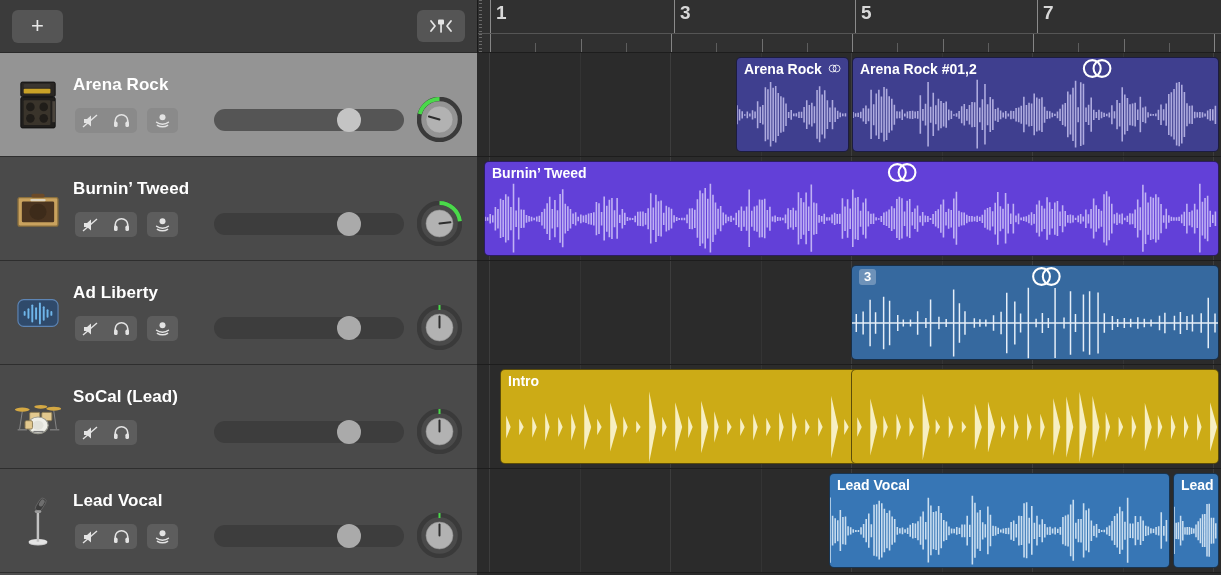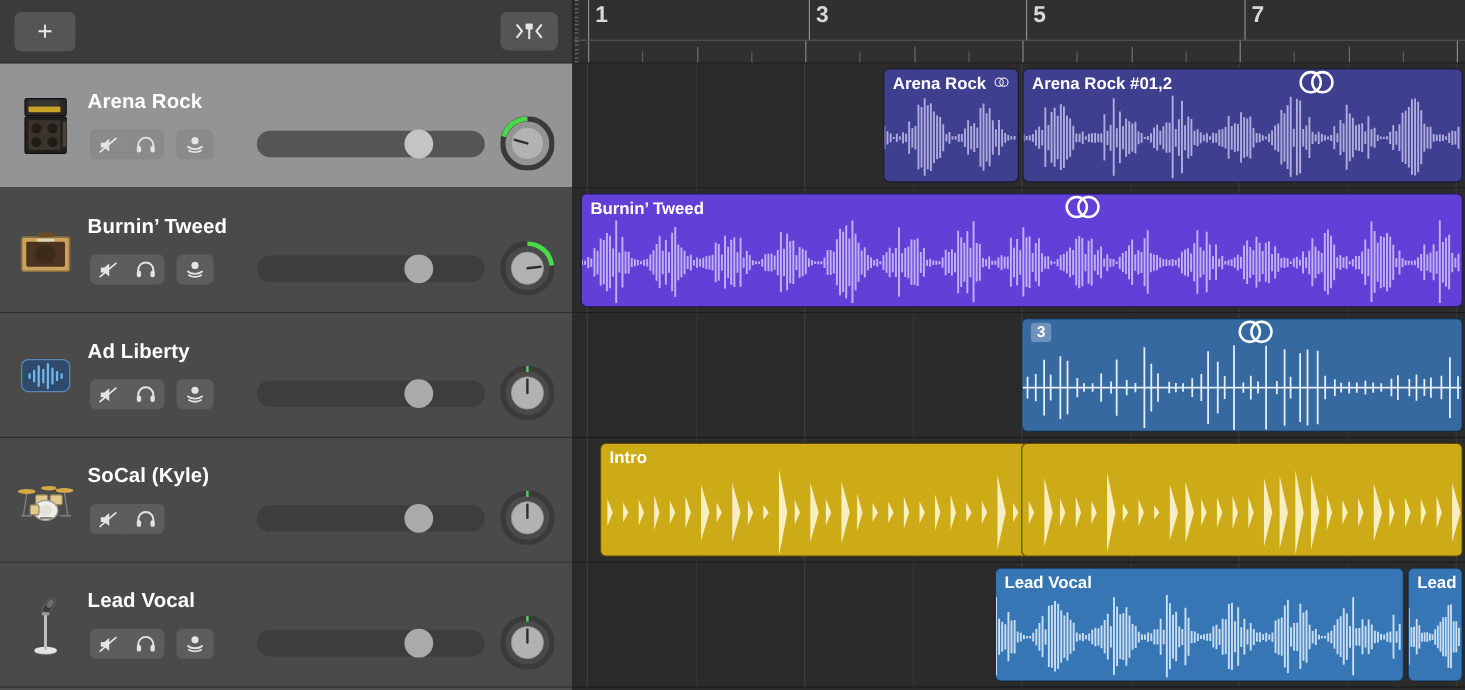--- a/index.html
+++ b/index.html
@@ -315,21 +315,21 @@
     <ellipse cx="27" cy="29" rx="11" ry="9" fill="#efefe8" stroke="#9a9a90" stroke-width="1.2"></ellipse>
     <ellipse cx="27" cy="29" rx="6" ry="5" fill="#e2e2da"></ellipse>
     <rect x="13" y="24" width="8" height="9" rx="1.5" fill="#e3c98f" stroke="#8a7a52"></rect>
     <g fill="#7a7a7a">
       <rect x="5" y="33" width="10" height="1.6"></rect>
                 <rect x="40" y="33" width="10" height="1.6"></rect>
       <rect x="22" y="35" width="11" height="1.6"></rect>
     </g>
   </svg>
           </div>
-     <div class="tname">SoCal (Kyle)</div>
+     <div class="tname">SoCal (Lead)</div>
      <div class="btn-group">
             <div class="ctl-btn pair-l">
               <svg width="17" height="14" viewBox="0 0 17 14">
   <path d="M2 5 H5 L9 1.6 V12.4 L5 9 H2 Z" fill="#e3e3e3"></path>
   <line x1="1" y1="13" x2="15" y2="1" stroke="#e3e3e3" stroke-width="1.4"></line>
 </svg>
             </div>
               <div class="ctl-btn pair-r">
               <svg width="17" height="15" viewBox="0 0 17 15">
   <path d="M2.2 10.5 V8 a6.3 6.3 0 0 1 12.6 0 v2.5" stroke="#e3e3e3" stroke-width="1.6" fill="none" stroke-linecap="round"></path>

